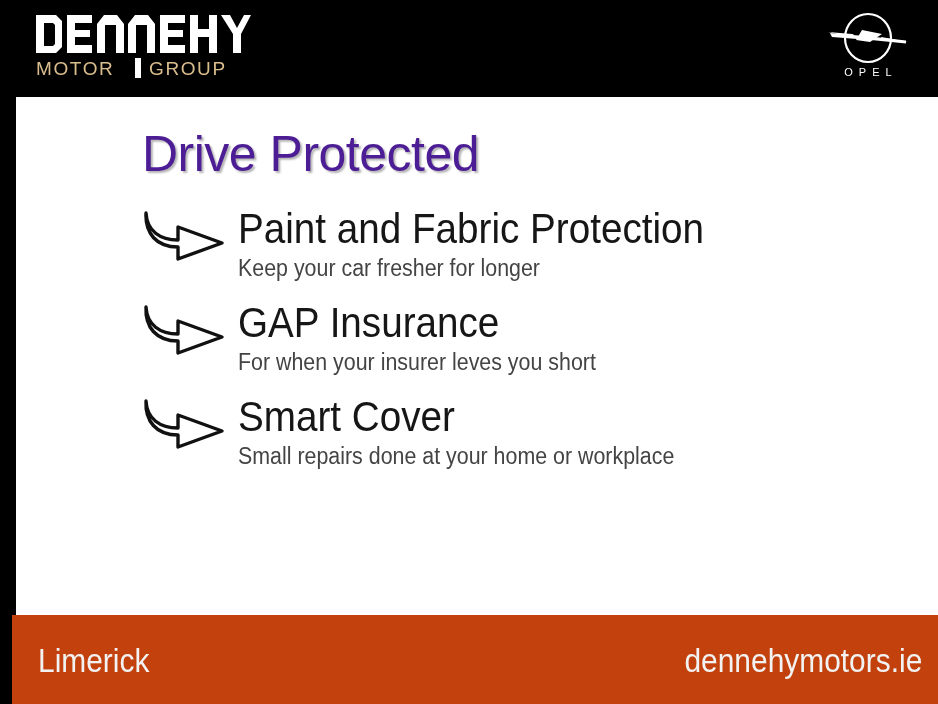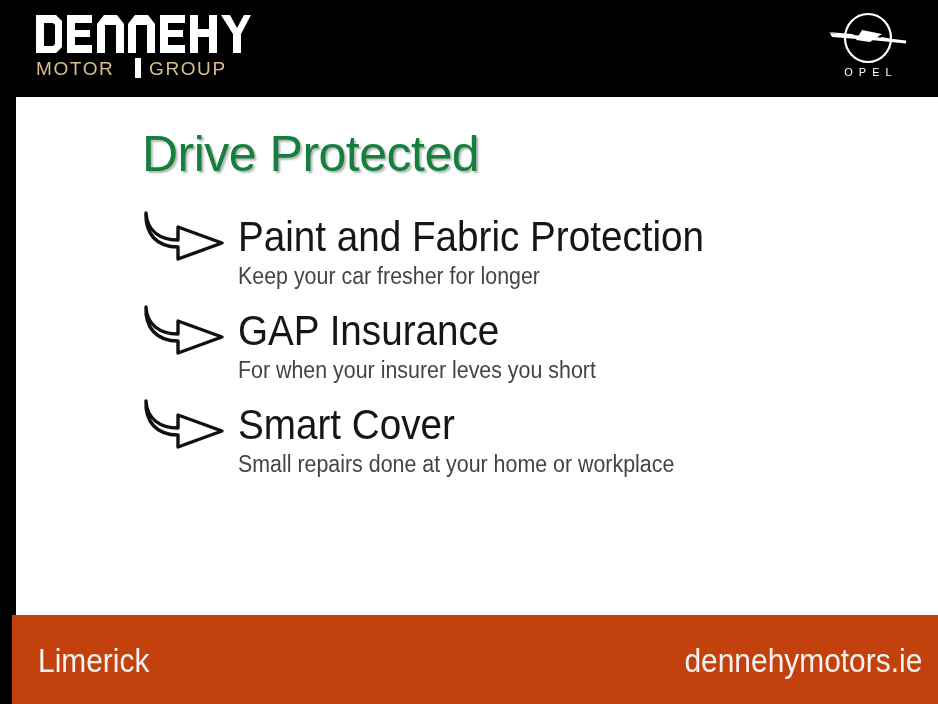--- a/index.html
+++ b/index.html
@@ -86,21 +86,21 @@
     height: 518px;
     background: #ffffff;
   }
 
   .panel-title {
     position: absolute;
     left: 126px;
     top: 28px;
     font-size: 50px;
     font-weight: 400;
-    color: #15803d;
+    color: #4c1d95;
     letter-spacing: -0.5px;
     font-family: "Liberation Sans", sans-serif;
     text-shadow: 2px 2px 2px rgba(120,120,120,0.55);
     white-space: nowrap;
   }
 
   .features {
     position: absolute;
     left: 126px;
     top: 108px;
@@ -116,21 +116,21 @@
     position: absolute;
     left: 0;
     top: 4px;
     width: 86px;
     height: 56px;
   }
 
   .feature-text {
     position: absolute;
     left: 96px;
-    top: 8px;
+    top: 0;
     width: 690px;
   }
 
   .feature-title {
     display: block;
     font-size: 42px;
     line-height: 48px;
     font-weight: 400;
     color: #161616;
     font-family: "Liberation Sans Narrow", "Liberation Sans", sans-serif;

